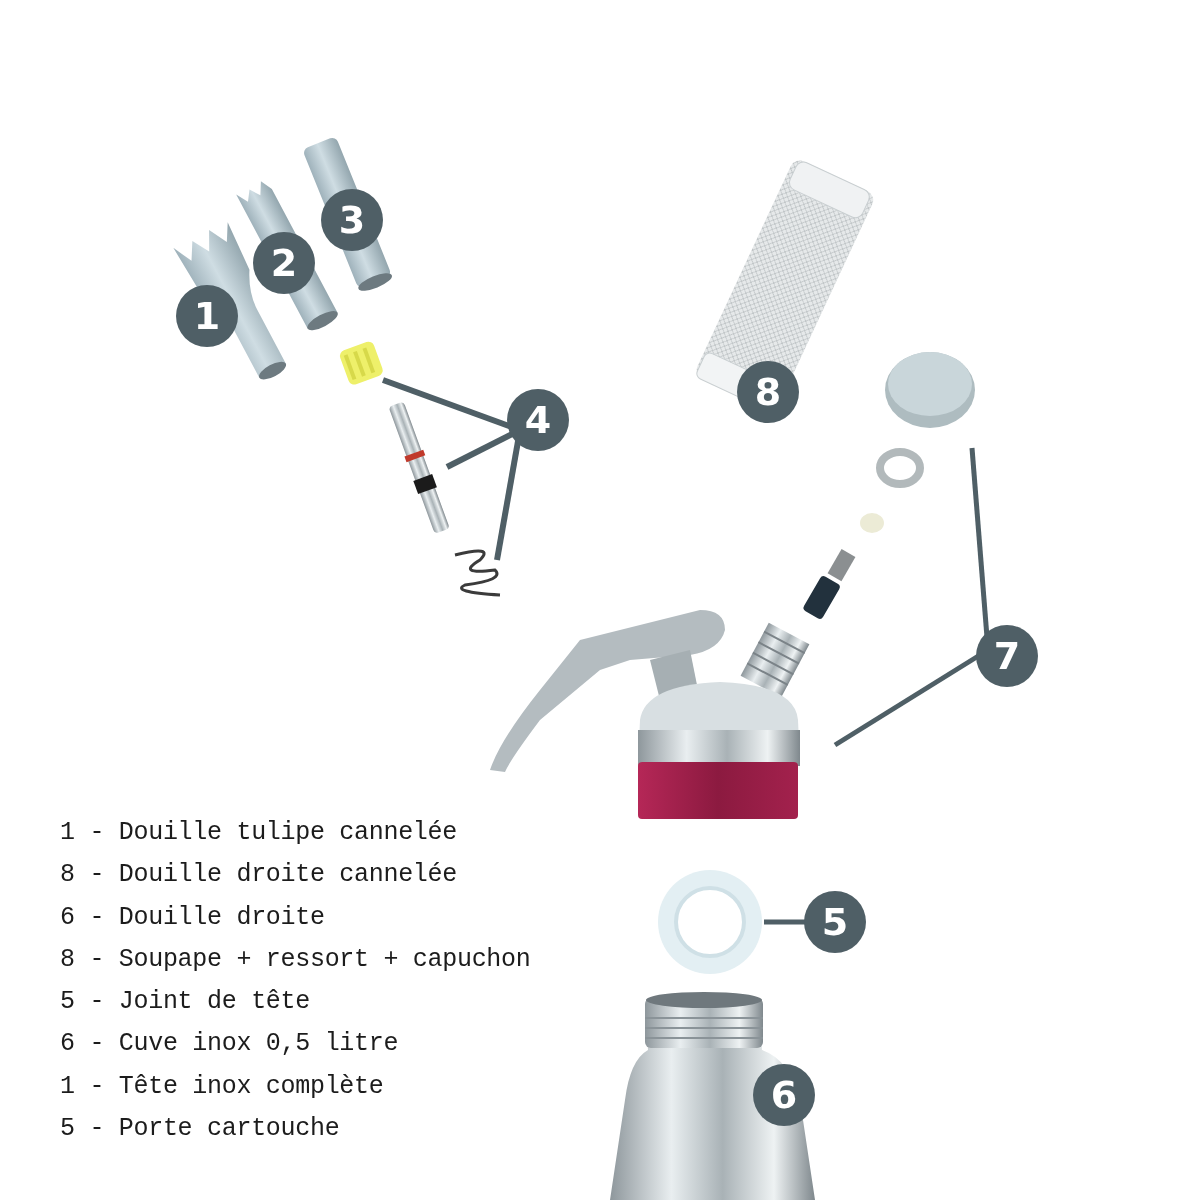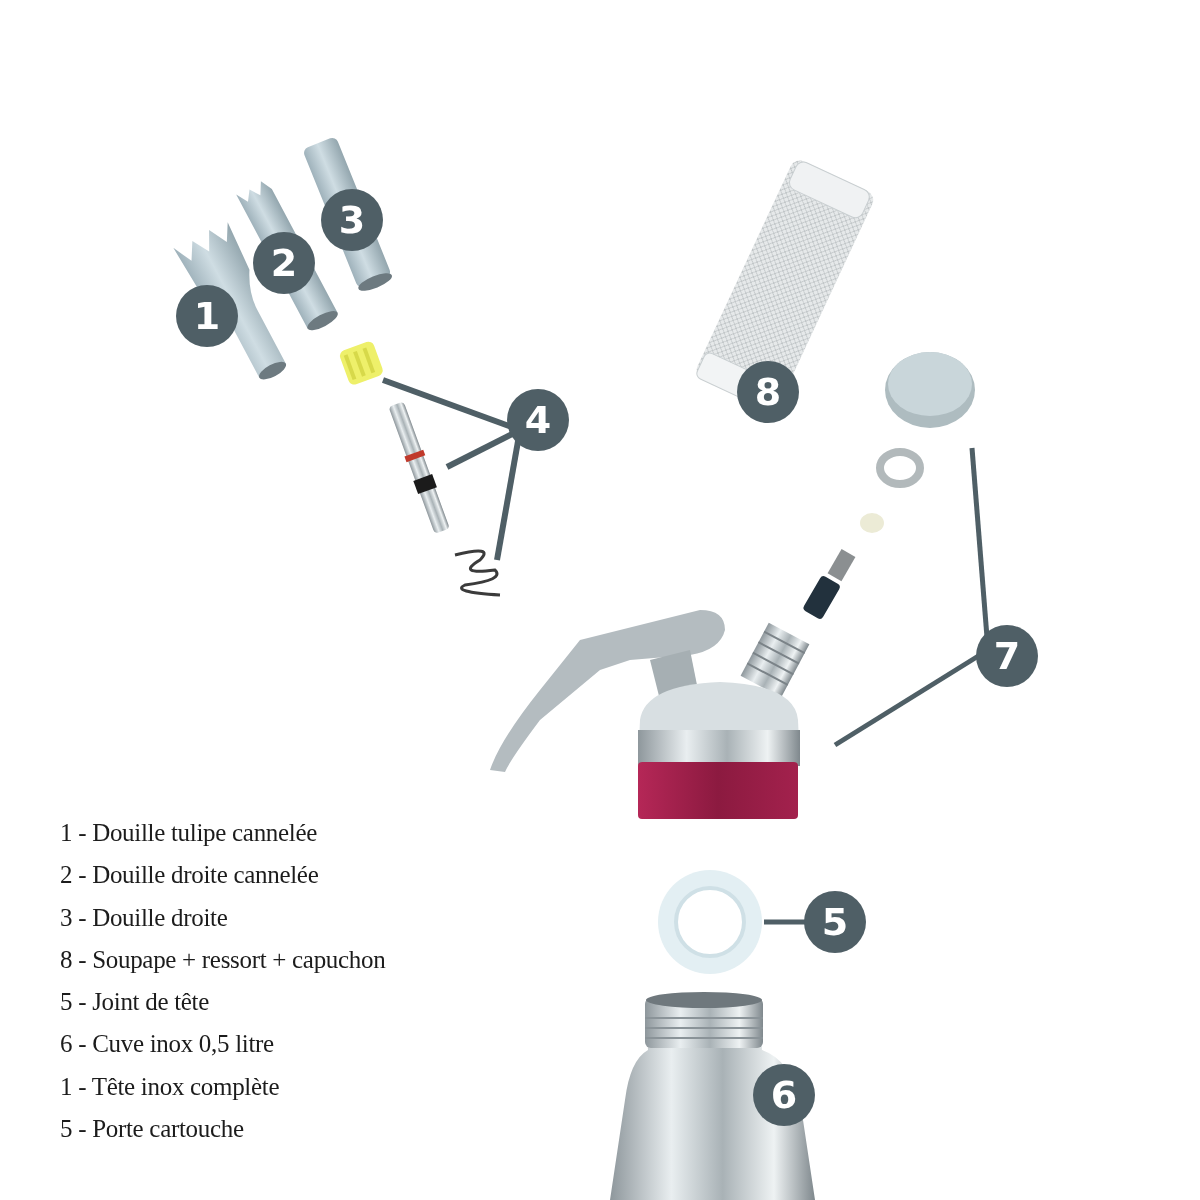--- a/index.html
+++ b/index.html
@@ -7,21 +7,21 @@
     .canvas { position: absolute; left: 0; top: 0; width: 1200px; height: 1200px; }
     svg.art { position: absolute; left: 0; top: 0; }
     .badge {
       position: absolute; width: 62px; height: 62px; border-radius: 50%;
       background: #4f5f66; color: #ffffff; font-weight: bold; font-size: 38px;
       display: flex; align-items: center; justify-content: center;
       font-family: "DejaVu Sans", sans-serif;
       transform: translate(-50%, -50%);
     }
     .legend { position: absolute; left: 60px; top: 812px; }
-    .legend-item { font-family: Liberation Serif, serif; font-size: 25px; color: #1c1c1c; line-height: 42.3px; white-space: nowrap; letter-spacing: -0.3px; }
+    .legend-item { font-family: Liberation Mono, monospace; font-size: 25px; color: #1c1c1c; line-height: 42.3px; white-space: nowrap; letter-spacing: -0.3px; }
   </style>
 </head>
 <body>
 
 <div class="canvas">
 
   <svg class="art" width="1200" height="1200" viewBox="0 0 1200 1200">
     <defs>
       <linearGradient id="nozzle" x1="0" y1="0" x2="1" y2="0">
         <stop offset="0" stop-color="#9fb2bb"></stop>
@@ -132,21 +132,21 @@
   <div class="badge" style="left:284px; top:263px;">2</div>
   <div class="badge" style="left:352px; top:220px;">3</div>
   <div class="badge" style="left:538px; top:420px;">4</div>
   <div class="badge" style="left:835px; top:922px;">5</div>
   <div class="badge" style="left:784px; top:1095px;">6</div>
   <div class="badge" style="left:1007px; top:656px;">7</div>
   <div class="badge" style="left:768px; top:392px;">8</div>
 
   <div class="legend">
     <div class="legend-item">1 - Douille tulipe cannelée</div>
-    <div class="legend-item">2 - Douille droite cannelée</div>
-    <div class="legend-item">3 - Douille droite</div>
+    <div class="legend-item">8 - Douille droite cannelée</div>
+    <div class="legend-item">6 - Douille droite</div>
     <div class="legend-item">8 - Soupape + ressort + capuchon</div>
     <div class="legend-item">5 - Joint de tête</div>
     <div class="legend-item">6 - Cuve inox 0,5 litre</div>
     <div class="legend-item">1 - Tête inox complète</div>
     <div class="legend-item">5 - Porte cartouche</div>
   </div>
 </div>
 
 </body></html>

